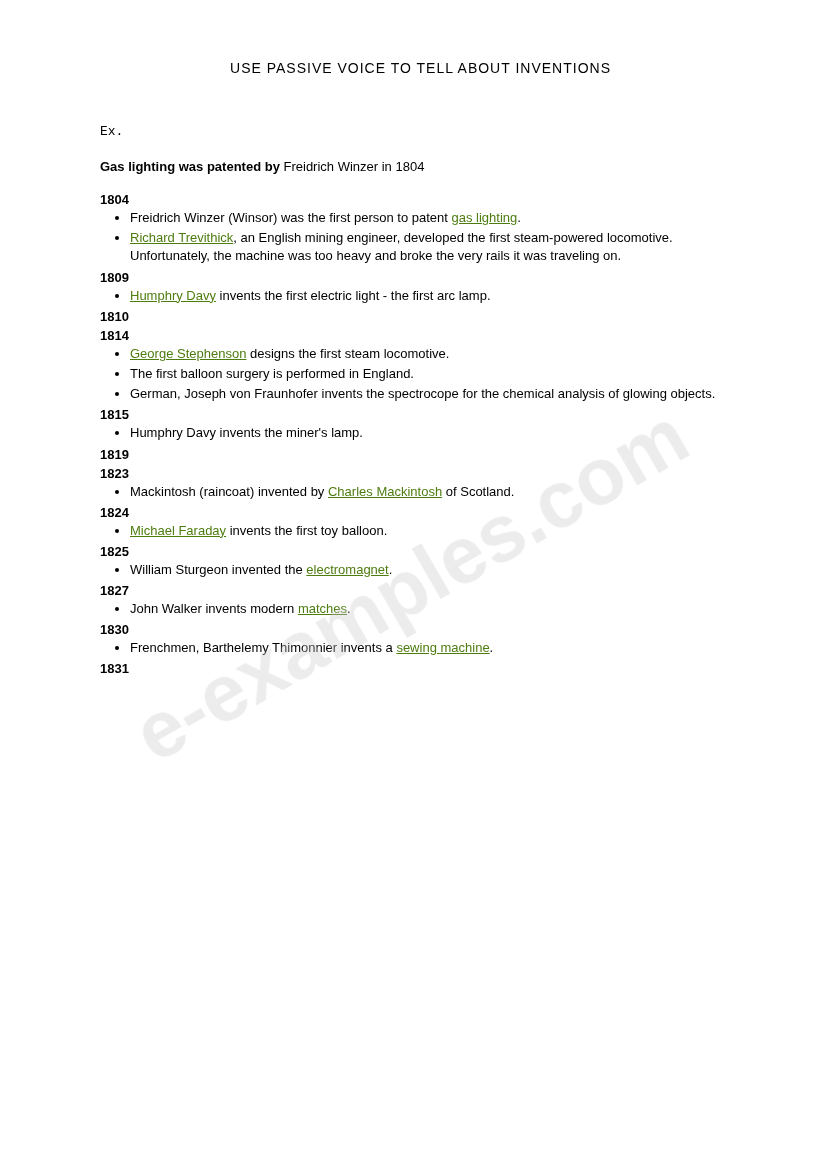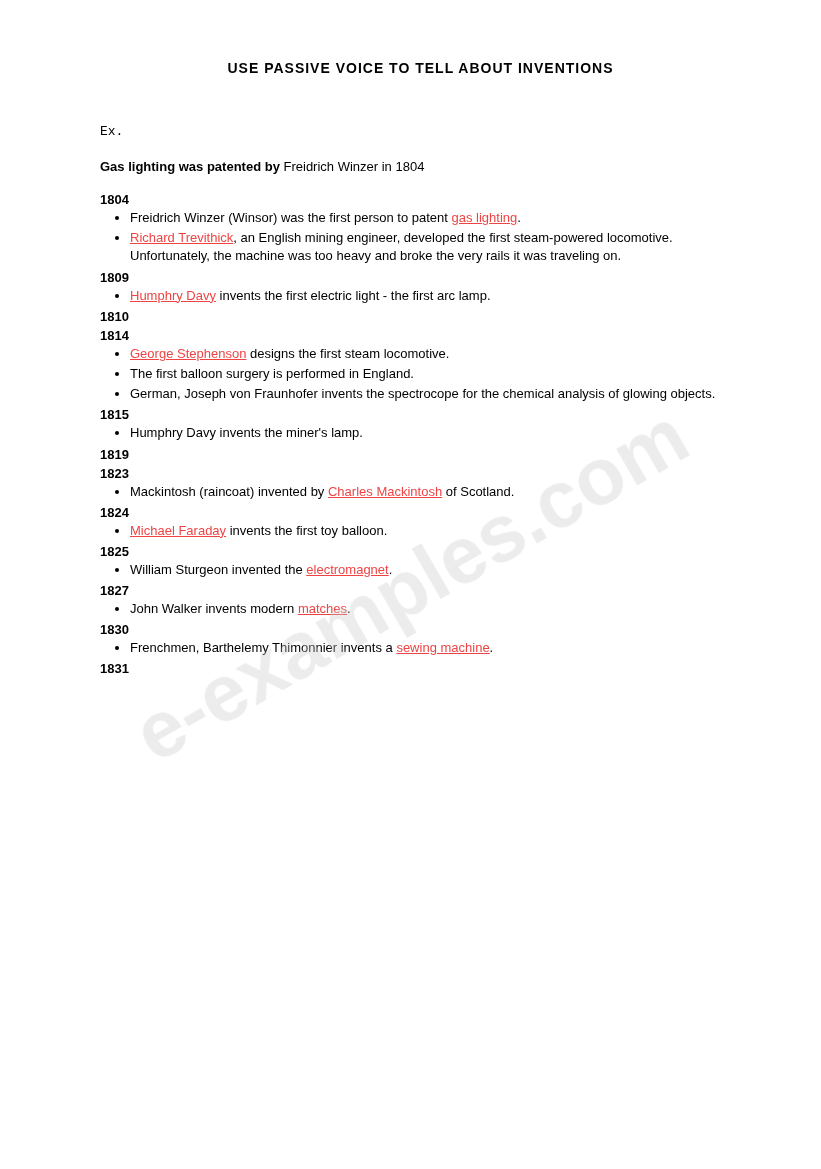--- a/index.html
+++ b/index.html
@@ -11,21 +11,21 @@
       background: #fff;
       font-family: 'Times New Roman', Times, serif;
       font-size: 14px;
       color: #000;
       width: 821px;
       min-height: 1169px;
       padding: 60px 80px 60px 100px;
     }
     .page-title {
       text-align: center;
-      font-weight: bold;
+      font-weight: normal;
       font-size: 14px;
       letter-spacing: 1px;
       margin-bottom: 18px;
       font-family: Arial, sans-serif;
     }
     .example-block {
       margin-bottom: 18px;
     }
     .ex-label {
       font-family: Liberation Mono, monospace;
@@ -54,21 +54,21 @@
       margin-bottom: 2px;
       list-style-type: disc;
     }
     li {
       font-family: Arial, sans-serif;
       font-size: 13px;
       margin-bottom: 2px;
       line-height: 1.4;
     }
     a {
-      color: #ef4444;
+      color: #4d7c0f;
     }
     .watermark {
       position: fixed;
       top: 50%;
       left: 50%;
       transform: translate(-50%, -50%) rotate(-30deg);
       font-size: 80px;
       color: rgba(200, 200, 200, 0.35);
       font-family: Arial, sans-serif;
       font-weight: bold;

